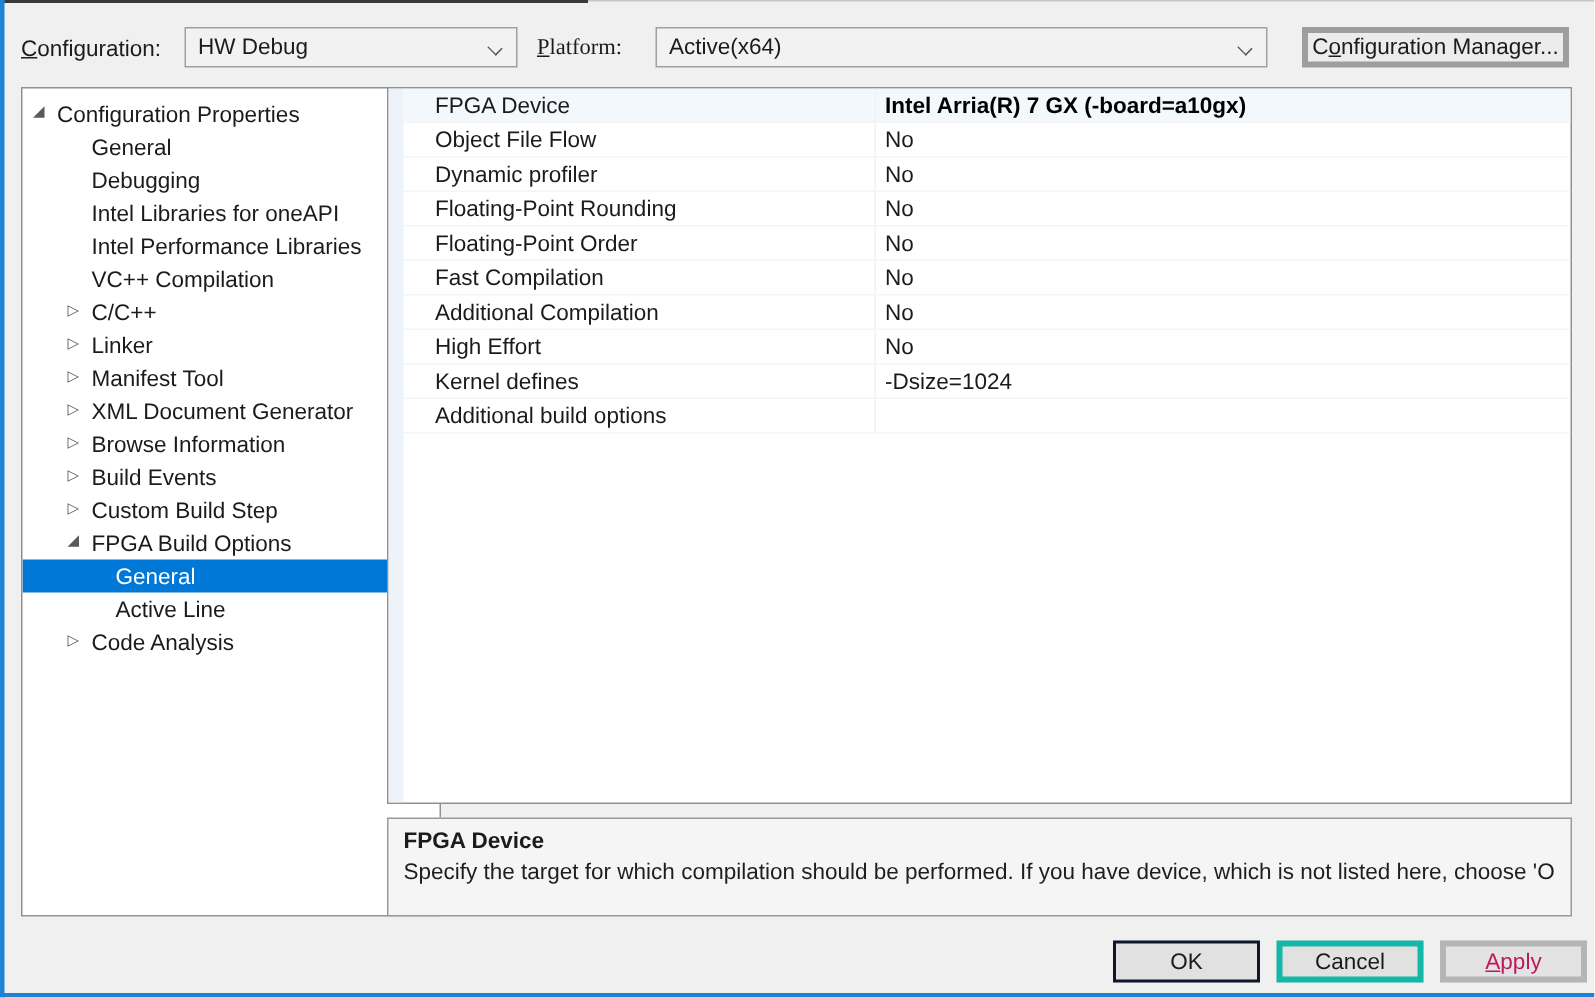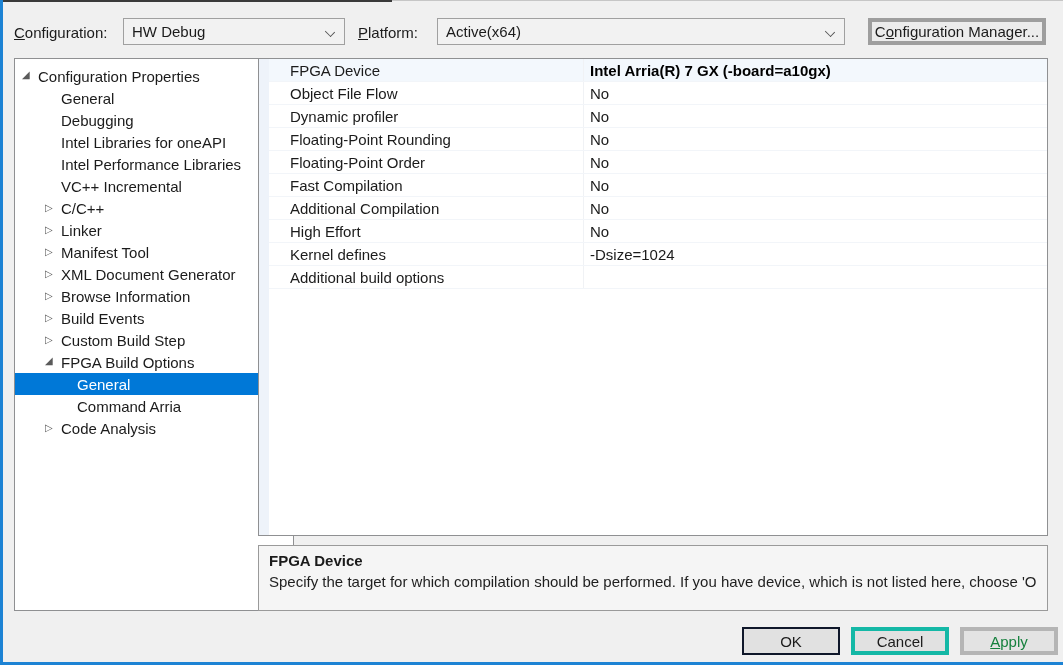--- a/index.html
+++ b/index.html
@@ -14,21 +14,21 @@
   }
   
   .edge-left   { position:absolute; left:0; top:0; width:3px; height:665px; background:#1d83d4; }
   .edge-bottom { position:absolute; left:0; top:662px; width:1063px; height:3px; background:#1d83d4; }
   .edge-top-light { position:absolute; left:0; top:0; width:1063px; height:1px; background:#c6c6c6; }
   .edge-top-dark  { position:absolute; left:0; top:0; width:392px; height:2px; background:#3a3a3a; }
 
   
   .tb-label { position:absolute; top:24px; white-space:nowrap; }
   .lbl-configuration { left:14px; }
-  .lbl-platform { left:358px; }
+  .lbl-platform { left:358px;font-family:Liberation Serif, serif; }
   .accel { text-decoration:underline; }
   .combo {
     position:absolute; top:18px; height:27px;
     background:#f2f2f2; border:1px solid #a0a0a0;
     display:flex; align-items:center; padding:0 26px 0 8px;
     cursor:default; white-space:nowrap;
   }
   .combo-configuration { left:123px; width:222px; }
   .combo-platform { left:437px; width:408px; }
   .chevron {
@@ -74,21 +74,21 @@
   .desc-panel {
     position:absolute; left:258px; top:545px; width:790px; height:66px;
     background:#f5f5f5; border:1px solid #9a9a9a; padding:6px 10px 0 10px; overflow:hidden;
   }
   .desc-title { font-weight:bold; margin-bottom:4px; white-space:nowrap; }
   .desc-text { white-space:nowrap; overflow:hidden; color:#1e1e1e; }
 
   
   .btn-ok { left:742px; top:627px; width:98px; border:2px solid #0f172a; }
   .btn-cancel { left:851px; top:627px; width:98px; }
-  .btn-apply { left:960px; top:627px; width:98px; background:#e3e3e3; border-color:#b5b5b5; color:#15803d; }
+  .btn-apply { left:960px; top:627px; width:98px; background:#e3e3e3; border-color:#b5b5b5; color:#be185d; }
 </style>
 </head>
 <body>
 
 <div class="edge-top-light"></div>
 <div class="edge-top-dark"></div>
 <div class="edge-left"></div>
 <div class="edge-bottom"></div>
 
 <div class="tb-label lbl-configuration"><span class="accel">C</span><span>onfiguration:</span></div>
@@ -125,21 +125,21 @@
   <div class="tree-item lvl2">
     <span class="arrow"></span>
     <span>Intel Libraries for oneAPI</span>
   </div>
   <div class="tree-item lvl2">
     <span class="arrow"></span>
     <span>Intel Performance Libraries</span>
   </div>
   <div class="tree-item lvl2">
     <span class="arrow"></span>
-    <span>VC++ Incremental</span>
+    <span>VC++ Compilation</span>
   </div>
   <div class="tree-item lvl2">
     <span class="arrow arrow-collapsed"></span>
     <span>C/C++</span>
   </div>
   <div class="tree-item lvl2">
     <span class="arrow arrow-collapsed"></span>
     <span>Linker</span>
   </div>
   <div class="tree-item lvl2">
@@ -165,21 +165,21 @@
   <div class="tree-item lvl2">
     <span class="arrow arrow-expanded"></span>
     <span>FPGA Build Options</span>
   </div>
   <div class="tree-item lvl3 selected">
     <span class="arrow"></span>
     <span>General</span>
   </div>
   <div class="tree-item lvl3">
     <span class="arrow"></span>
-    <span>Command Arria</span>
+    <span>Active Line</span>
   </div>
   <div class="tree-item lvl2">
     <span class="arrow arrow-collapsed"></span>
     <span>Code Analysis</span>
   </div>
 </div>
 
 <div class="grid-panel">
   <div class="grid-gutter"></div>
   <div class="grid-rows">

